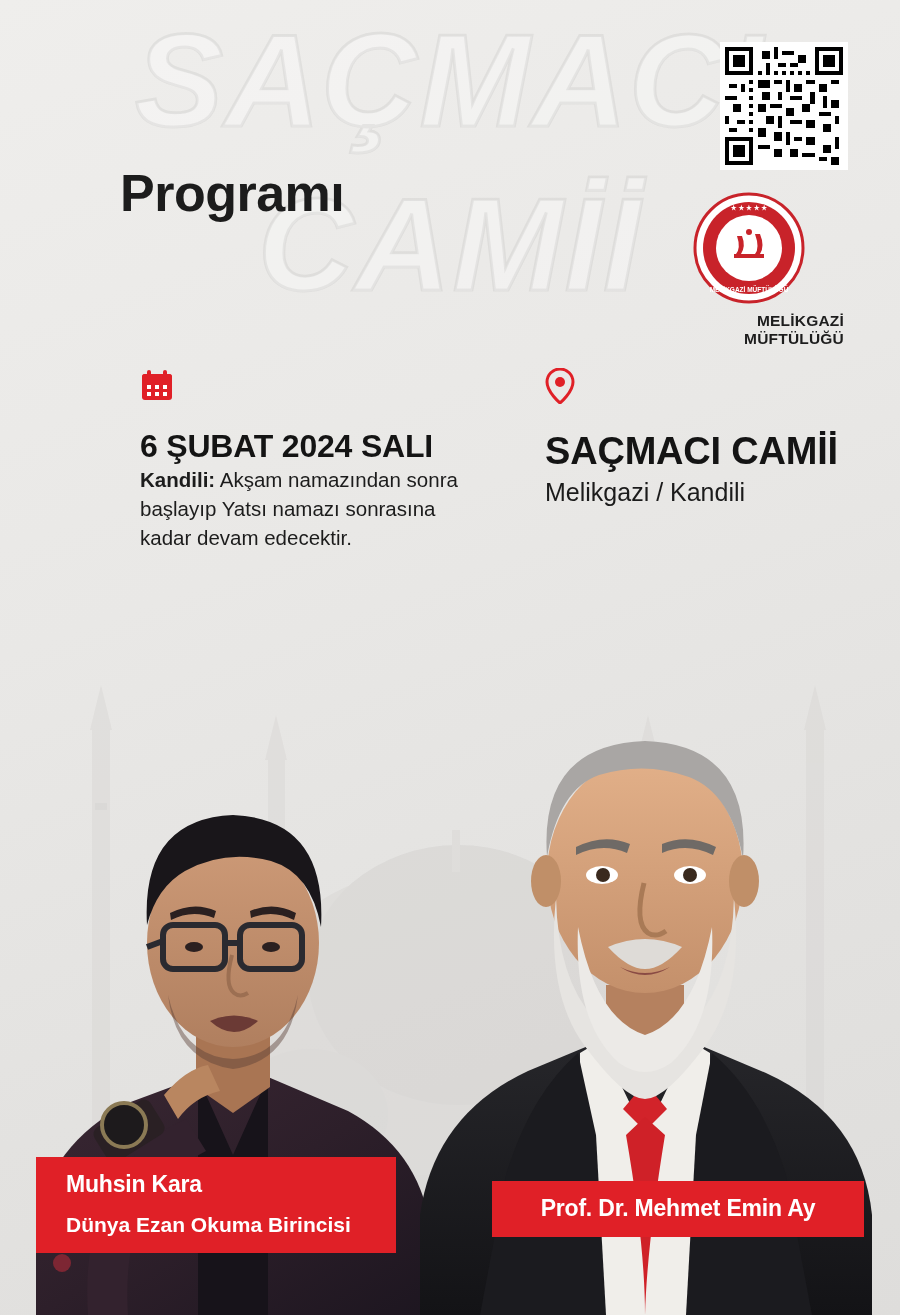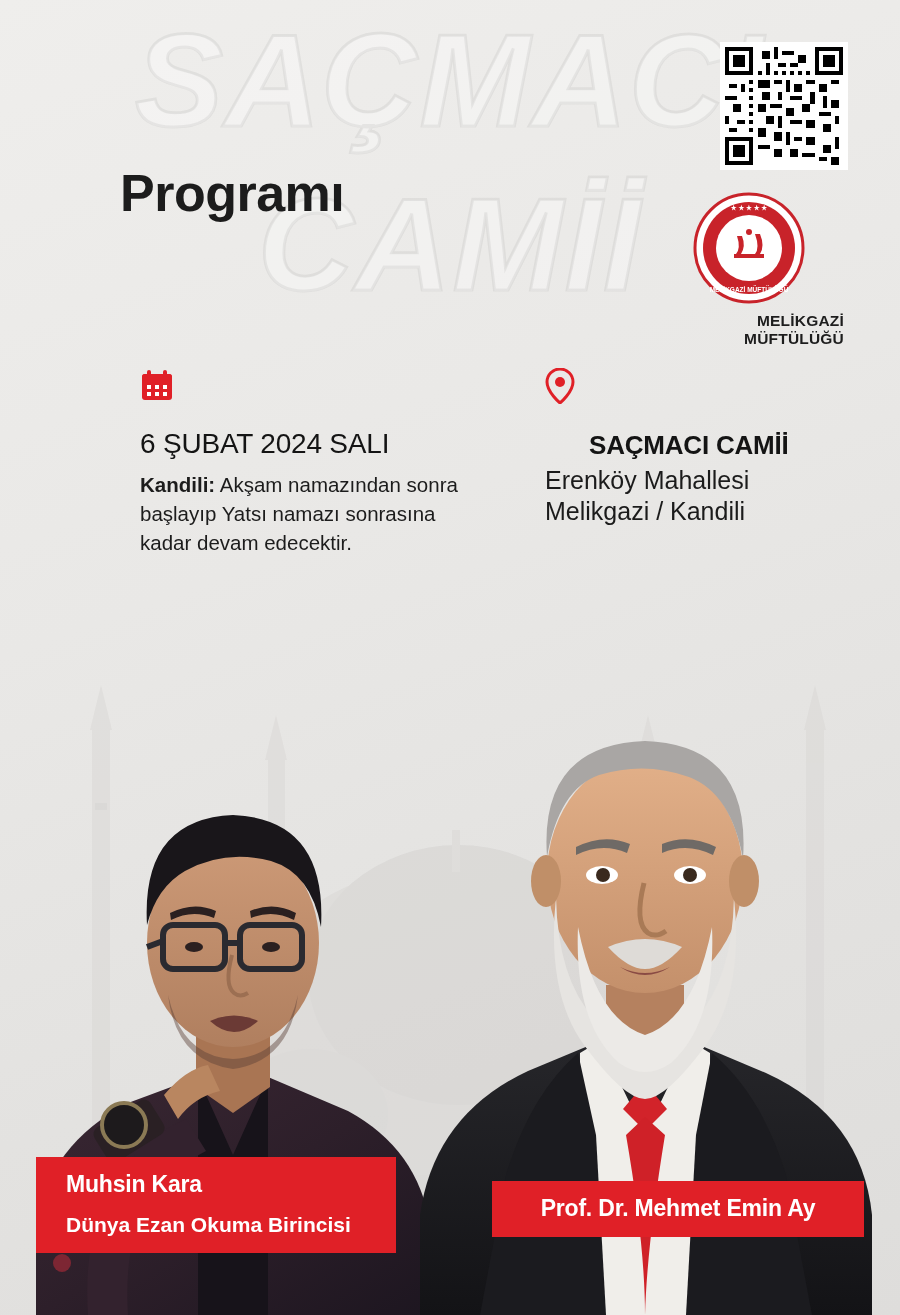--- a/index.html
+++ b/index.html
@@ -127,41 +127,40 @@
     position: absolute;
     left: 545px;
     top: 0;
     width: 320px;
   }
   .icon-cal, .icon-pin {
     margin-bottom: 22px;
     display: block;
   }
   .date-line {
-    font-size: 28px;
-    font-weight: 400;
+    font-size: 32px;
+    font-weight: 700;
     color: #141414;
     letter-spacing: -0.2px;
-    margin-bottom: 10px;
+    margin-bottom: 0;
   }
   .prog-text {
     font-size: 20.5px;
     color: #1c1c1c;
     line-height: 1.42;
     max-width: 320px;
   }
   .prog-text b { font-weight: 800; }
 
   .place-title {
-    font-size: 26px;
+    font-size: 38px;
     font-weight: 800;
     color: #141414;
     letter-spacing: -0.2px;
     margin-bottom: 4px;
-    margin-left: 44px;
   }
   .place-line {
     font-size: 25px;
     color: #1b1b1b;
     line-height: 1.24;
   }
 
   
   .photo {
     position: absolute;
@@ -380,21 +379,20 @@
     </div>
 
     <div class="col-right">
       <span class="icon-pin">
         <svg width="30" height="36" viewBox="0 0 30 36">
           <path d="M15 1 C7.8 1 2 6.8 2 14 C2 24 15 35 15 35 C15 35 28 24 28 14 C28 6.8 22.2 1 15 1 Z" fill="none" stroke="#e02027" stroke-width="3"></path>
           <circle cx="15" cy="14" r="5" fill="#e02027"></circle>
         </svg>
       </span>
       <div class="place-title">SAÇMACI CAMİİ</div>
-      <div class="place-line">Erenköy Mahallesi</div>
       <div class="place-line">Melikgazi / Kandili</div>
     </div>
   </div>
 
   <svg class="photo photo-left" viewBox="0 0 430 690" preserveAspectRatio="xMidYMax meet">
     <defs>
       <linearGradient id="suitL" x1="0" y1="0" x2="1" y2="1">
         <stop offset="0%" stop-color="#3a2733"></stop>
         <stop offset="50%" stop-color="#2d1f2a"></stop>
         <stop offset="100%" stop-color="#1d1620"></stop>

